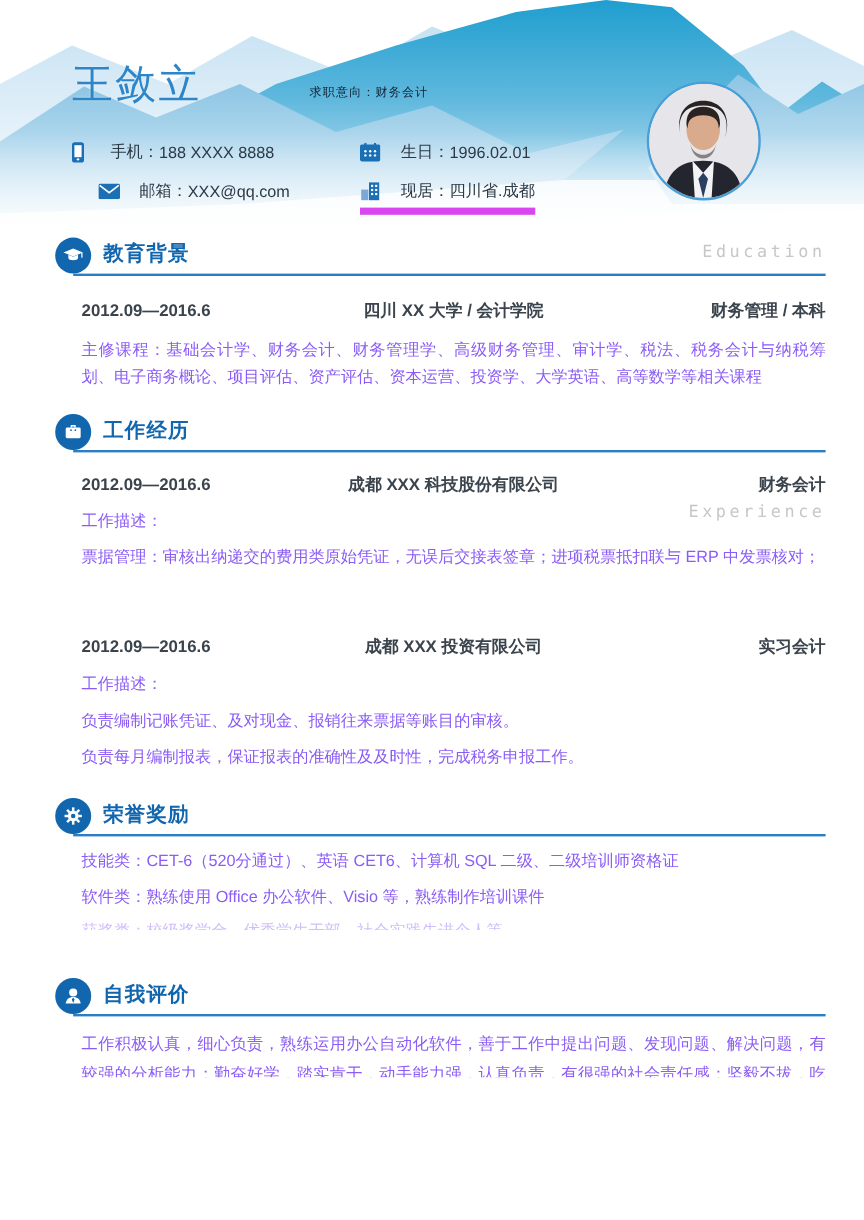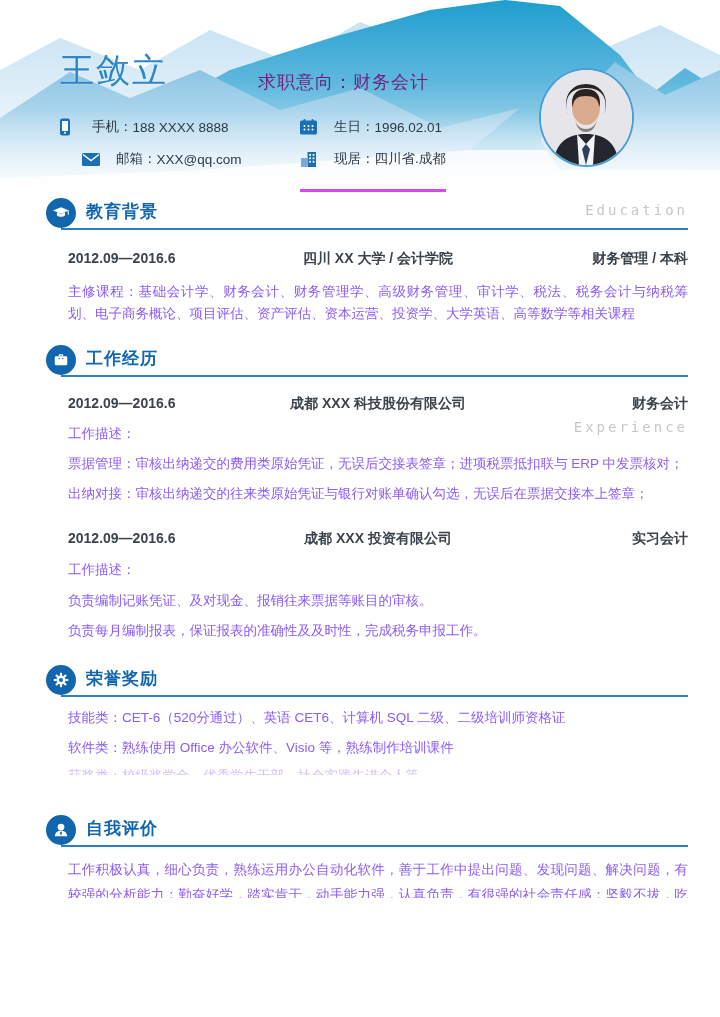--- a/index.html
+++ b/index.html
@@ -5,32 +5,32 @@
   * { margin:0; padding:0; box-sizing:border-box; }
   html,body { background:#fff; }
   body { font-family:"Liberation Sans","DejaVu Sans",sans-serif; }
   .page { position:relative; width:720px; height:898px; background:#fff; overflow:hidden; margin:0 auto; }
 
   
   .hero { position:absolute; left:0; top:0; width:720px; height:210px; }
   .hero svg { display:block; }
   .name { position:absolute; left:60px; top:48px; font-size:34px; letter-spacing:2px;
            color:#2e86c8; font-weight:500; text-shadow:0 0 2px rgba(255,255,255,.55); }
-  .objective { position:absolute; left:258px; top:70px; font-size:18px; color:#701a75;
+  .objective { position:absolute; left:258px; top:70px; font-size:10px; color:#0f172a;
            letter-spacing:1px; opacity:.95; }
   .photo { position:absolute; left:539px; top:68px; width:95px; height:99px; border-radius:50%;
            border:2px solid #4a9ed6; overflow:hidden; background:#e8e8ec; }
 
   
   .contact-item { position:absolute; display:flex; align-items:center; font-size:13.5px; color:#2c3a47; }
   .contact-item .cicon { width:20px; height:18px; margin-right:14px; display:inline-flex; align-items:center; }
   .ci-phone    { left:58px;  top:118px;justify-content:flex-end; }
   .ci-email    { left:58px;  top:150px;padding-left:24px; }
   .ci-birthday { left:300px; top:118px; }
-  .ci-address  { left:300px; top:150px; padding-bottom:21px; border-bottom:3px solid #d946ef; }
+  .ci-address  { left:300px; top:150px; padding-bottom:5px; border-bottom:6px solid #d946ef; }
 
   
   .sec { position:absolute; left:46px; width:642px; height:32px; }
   .sec-line { position:absolute; left:15px; right:0; bottom:0; height:2px; background:#2d7dc1; }
   .sec-badge { position:absolute; left:0; top:0; width:30px; height:30px; border-radius:50%;
                background:#1266ae; display:flex; align-items:center; justify-content:center; z-index:2; }
   .sec-title { position:absolute; left:40px; top:2px; font-size:17px; font-weight:bold; color:#1266ae;
                letter-spacing:1px; }
   .watermark { position:absolute; left:556px; width:132px; text-align:right;
                font-family:"DejaVu Sans Mono","Liberation Mono",monospace;
@@ -193,21 +193,20 @@
   </div>
   <div class="watermark" style="top:419px">Experience</div>
 
   <div class="row" style="top:395px">
     <span>2012.09—2016.6</span>
     <span class="mid">成都 XXX 科技股份有限公司</span>
     <span class="right">财务会计</span>
   </div>
   <div class="line" style="top:425px">工作描述：</div>
   <div class="line" style="top:455px">票据管理：审核出纳递交的费用类原始凭证，无误后交接表签章；进项税票抵扣联与 ERP 中发票核对；</div>
-  <div class="line" style="top:485px">出纳对接：审核出纳递交的往来类原始凭证与银行对账单确认勾选，无误后在票据交接本上签章；</div>
 
   <div class="row" style="top:530px">
     <span>2012.09—2016.6</span>
     <span class="mid">成都 XXX 投资有限公司</span>
     <span class="right">实习会计</span>
   </div>
   <div class="line" style="top:561px">工作描述：</div>
   <div class="line" style="top:592px">负责编制记账凭证、及对现金、报销往来票据等账目的审核。</div>
   <div class="line" style="top:622px">负责每月编制报表，保证报表的准确性及及时性，完成税务申报工作。</div>
 

